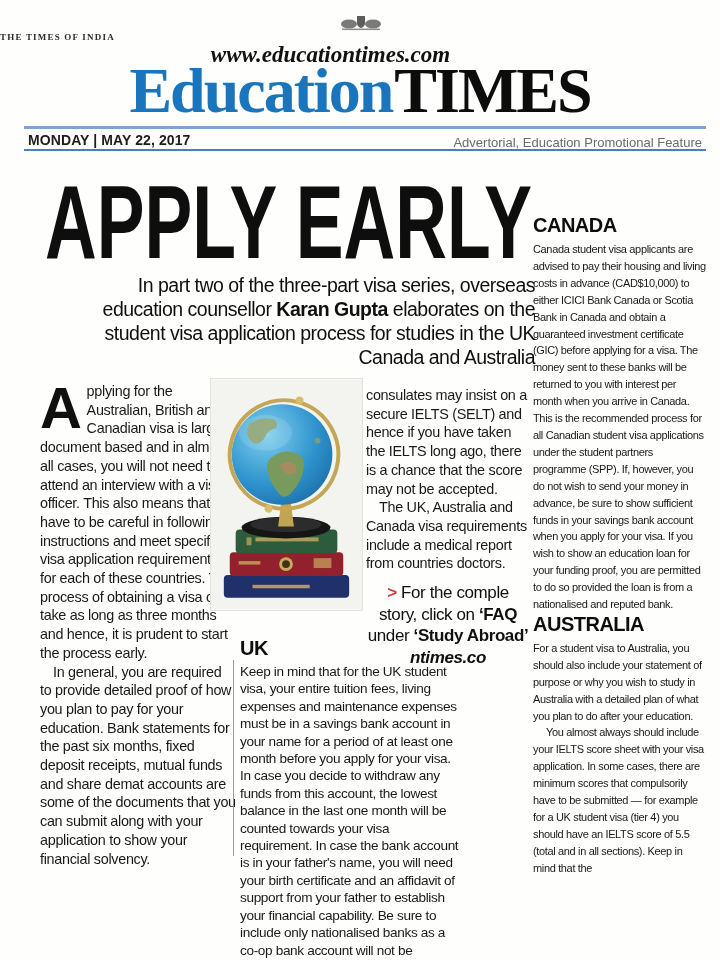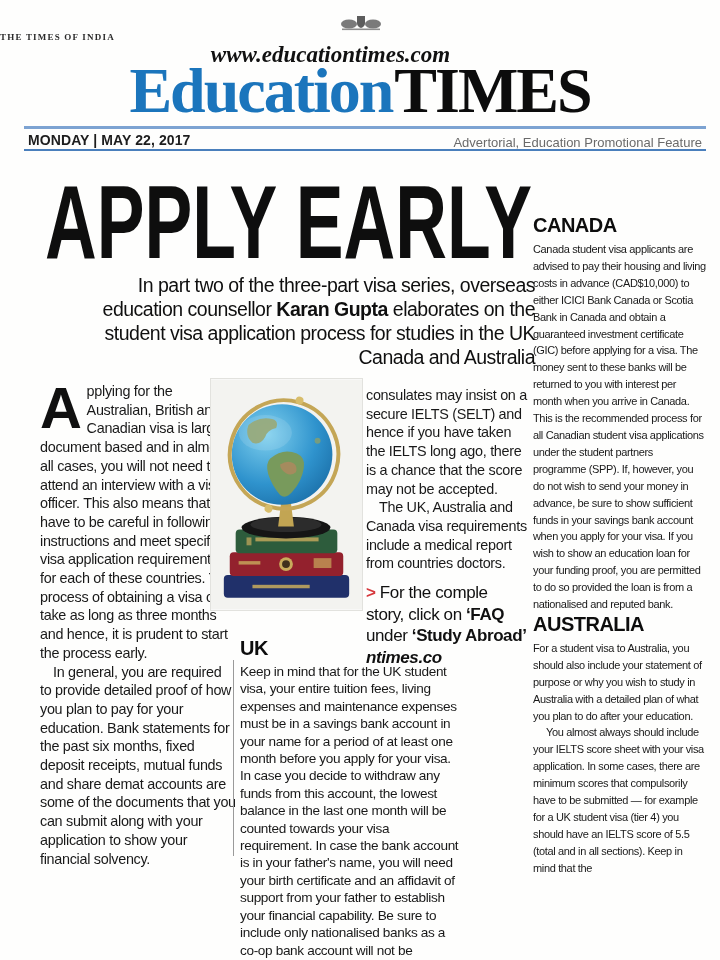--- a/index.html
+++ b/index.html
@@ -37,21 +37,21 @@
   .col1{position:absolute;left:40px;top:382px;width:196px;}
   .col1 .p2,.indent{text-indent:13px;}
   .dropcap{float:left;font-size:58px;line-height:44px;font-weight:bold;
            padding:4px 5px 0 0;color:#101010;}
 
   .photo{position:absolute;left:210px;top:378px;width:153px;height:233px;
          border:1px solid #e2e2de;}
 
   .col3{position:absolute;left:366px;top:386px;width:166px;}
 
-  .callout{position:absolute;left:366px;top:582px;width:164px;text-align:left;
+  .callout{position:absolute;left:366px;top:582px;width:164px;text-align:center;
            font-size:17px;line-height:21.5px;letter-spacing:-0.4px;color:#101010;
            white-space:nowrap;overflow:hidden;}
   .callout .arrow{color:#d6383c;font-weight:bold;}
   .callout b{font-weight:bold;}
   .callout .site{font-weight:bold;font-style:italic;}
 
   .vdivider{position:absolute;left:233px;top:660px;width:1px;height:196px;background:#9a9a9a;}
 
   .section-h{font-weight:bold;font-size:20px;letter-spacing:-0.5px;color:#0d0d0d;margin:0;}
   .uk-h{position:absolute;left:240px;top:637px;}

